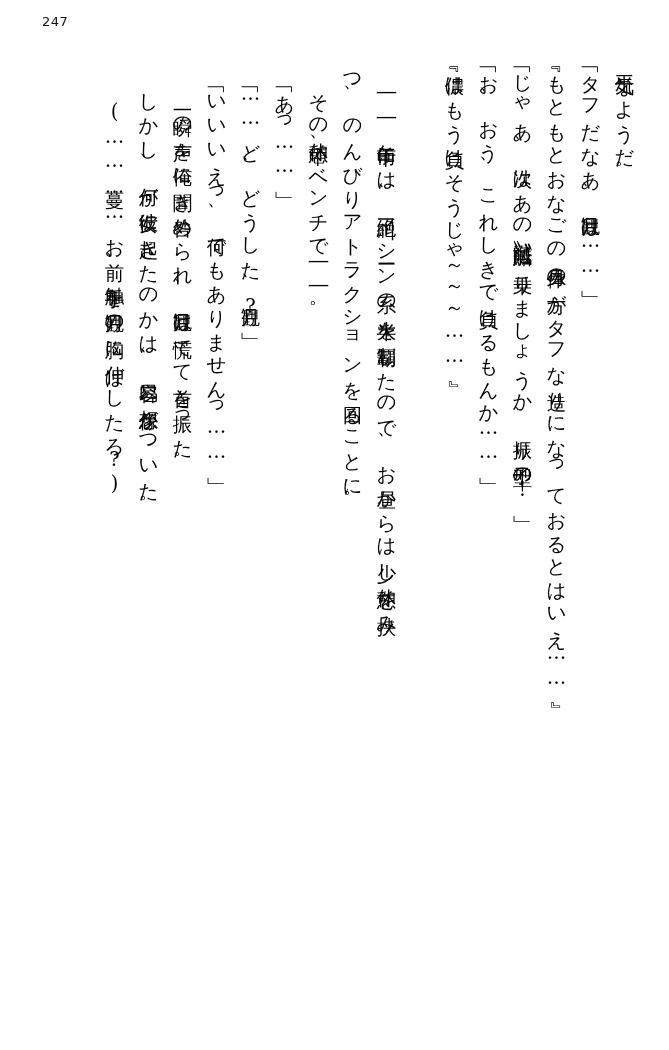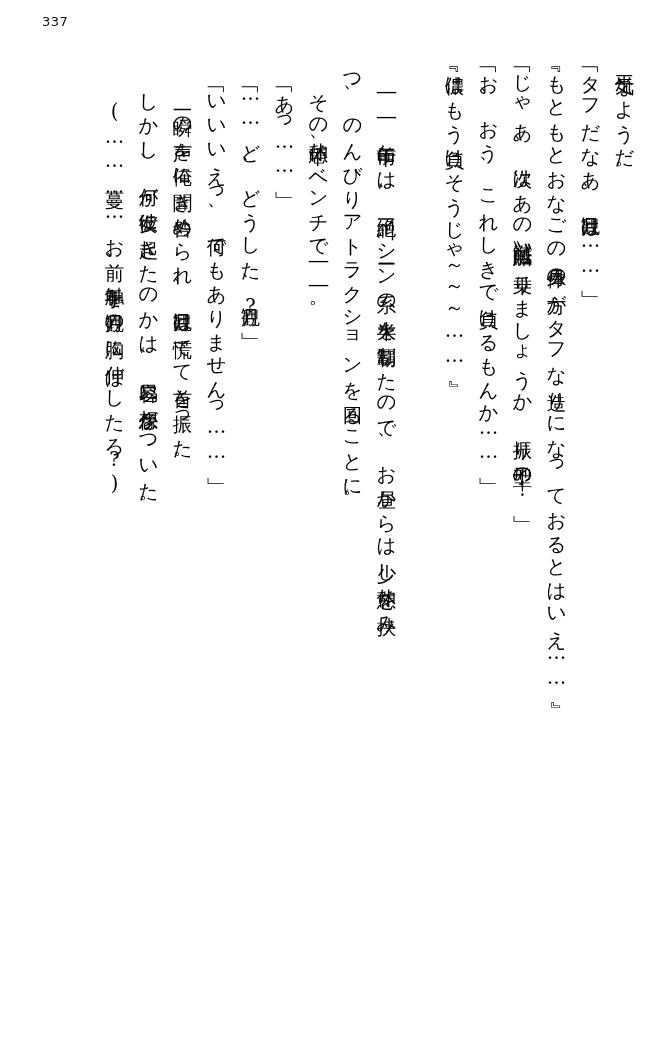--- a/index.html
+++ b/index.html
@@ -64,21 +64,21 @@
   
   .ind-0  { padding-top: 0px; }
   .ind-1  { padding-top: 20px; }
   .ind-2  { padding-top: 40px; }
 </style>
 </head>
 <body>
 
 <div class="page">
 
-  <div class="page-number">337</div>
+  <div class="page-number">247</div>
 
   <div class="text-block">
       <div class="vline ind-0">平気なようだ。</div>
       <div class="vline ind-0">「タフだなあ、観月は……」</div>
       <div class="vline ind-0">『もともとおなごの身体の方がタフな造りになっておるとはいえ……』</div>
       <div class="vline ind-0">「じゃあ、次はあの〝海賊船〟に乗りましょうか、振り子型の!」</div>
       <div class="vline ind-0">「お、おう、これしきで負けるもんか……」</div>
       <div class="vline ind-0">『儂はもう負けそうじゃ～～～……』</div>
       <div class="vline ind-0"></div>
       <div class="vline ind-1">――午前中には、絶叫マシーン系の大半を制覇したので、お昼からは少し休憩を挟み</div>

